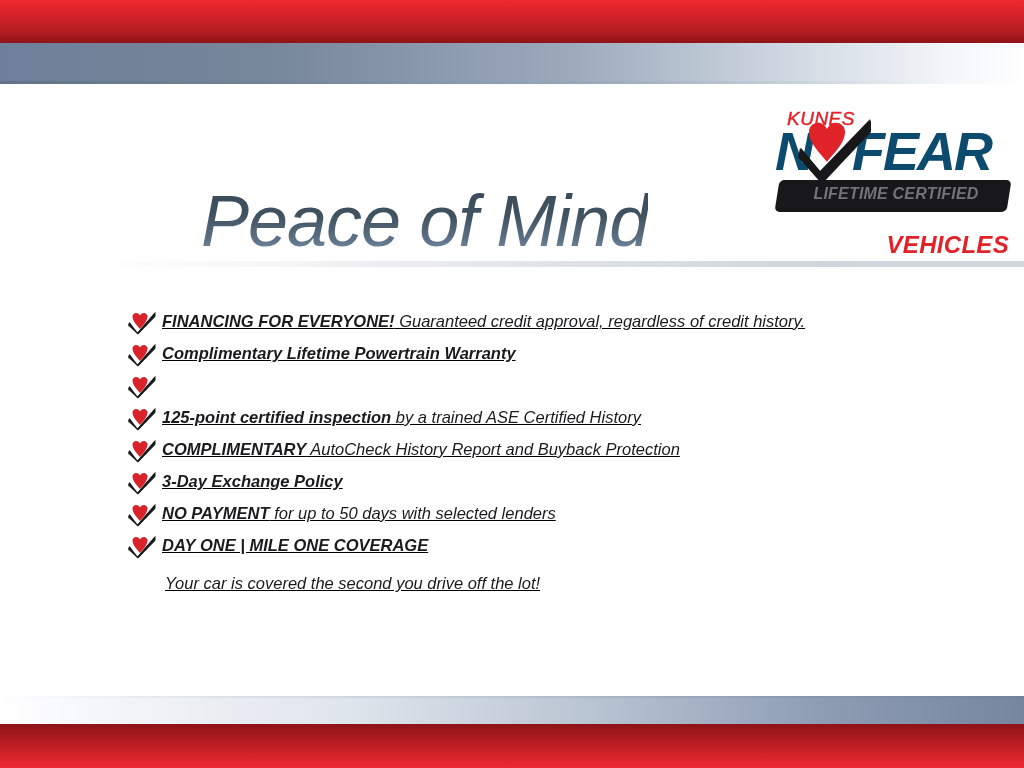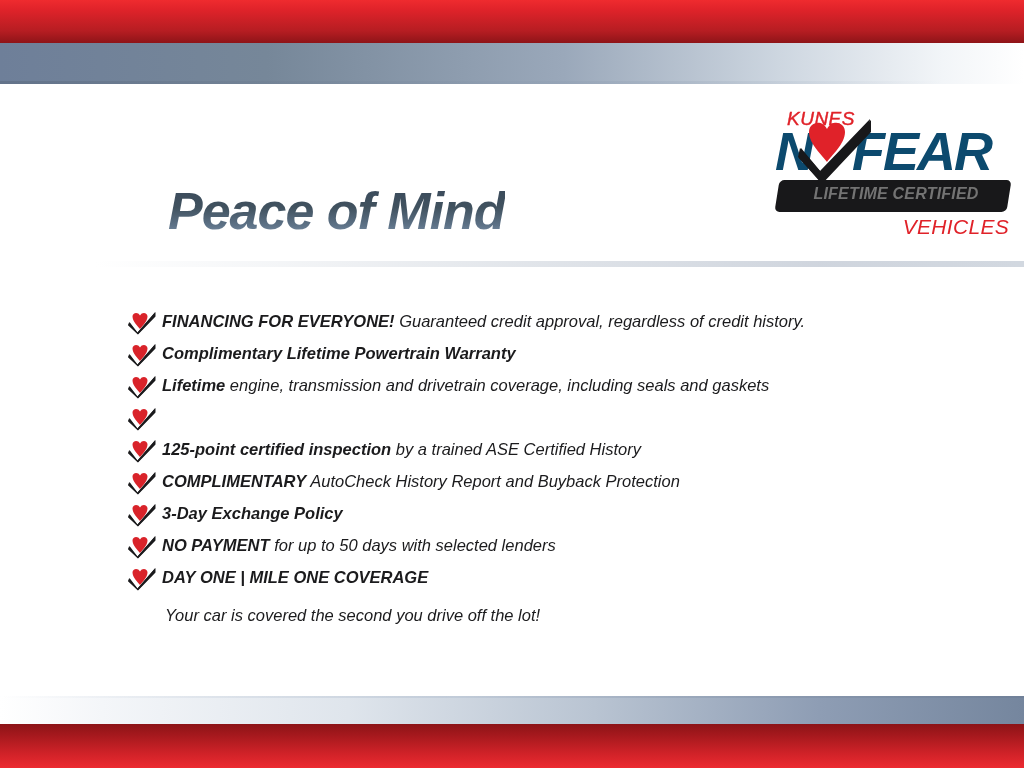--- a/index.html
+++ b/index.html
@@ -75,25 +75,25 @@
     letter-spacing: -0.5px;
     color: #5d7490;
     background: linear-gradient(to bottom, #6d84a0 0%, #5a7further 0%, #55708e 55%, #7d93ab 100%);
     -webkit-background-clip: text;
     background-clip: text;
     -webkit-text-fill-color: transparent;
     text-shadow: 0 1px 0 rgba(255,255,255,.6);
   }
   .headline .line2 {
     display: block;
-    margin-left: 30px;
+    margin-left: 63px;
     margin-top: 4px;
-    font-size: 52px;
-    font-style: italic;
-    font-weight: 700;
+    font-size: 72px;
+    font-style: italic;
+    font-weight: 400;
     letter-spacing: -1px;
     background: linear-gradient(to bottom, #3a4a5b 0%, #41525f 42%, #5e7388 78%, #8296ac 100%);
     -webkit-background-clip: text;
     background-clip: text;
     -webkit-text-fill-color: transparent;
   }
 
   .divider {
     position: absolute;
     left: 95px;
@@ -157,40 +157,41 @@
     text-align: center;
     font-size: 16px;
     font-weight: 700;
     font-style: italic;
     letter-spacing: 0.2px;
     color: #737373;
   }
   .logo .vehicles {
     position: absolute;
     right: 6px;
-    top: 107px;
-    font-size: 21px;
-    font-weight: 400;
+    top: 123px;
+    font-size: 24px;
+    font-weight: 700;
     font-style: italic;
     letter-spacing: 0.3px;
     color: #e02229;
   }
 
   
   .bullets {
     position: absolute;
     left: 128px;
     top: 310px;
     width: 800px;
   }
   .bullet {
     position: relative;
     min-height: 32px;
     padding-left: 34px;
     margin-bottom: 0px;
+    text-decoration: underline;
   }
   .bullet + .bullet { margin-top: 0px; }
   .bullet-icon {
     position: absolute;
     left: 0;
     top: 1px;
     width: 29px;
     height: 24px;
   }
   .bullet-text {
@@ -259,31 +260,20 @@
       <path d="M1.5 11 L9.5 21.5 L27.5 1 L27.5 5.5 L10 23.5 L0.5 14 Z" fill="#1b1b1d"></path>
       <path d="M4.5 5.5 C4.5 1.5, 10 0.5, 12 4.5 C14 0.5, 19.5 1.5, 19.5 5.5 C19.5 10.5, 13.8 15.5, 12 18 C10.2 15.5, 4.5 10.5, 4.5 5.5 Z" fill="#d9232a"></path>
       <path d="M1 11.5 L9.3 21.8 L27 1.2 L26.6 5.6 L9.8 23.2 L0 14.2 Z" fill="#1b1b1d"></path>
     </svg>
     <div class="bullet-text">
       <span class="b">Complimentary Lifetime Powertrain Warranty</span><span></span>
       
     </div>
   </div>
 
-  <div class="bullet">
-    <svg class="bullet-icon" viewBox="0 0 29 24">
-      <path d="M1.5 11 L9.5 21.5 L27.5 1 L27.5 5.5 L10 23.5 L0.5 14 Z" fill="#1b1b1d"></path>
-      <path d="M4.5 5.5 C4.5 1.5, 10 0.5, 12 4.5 C14 0.5, 19.5 1.5, 19.5 5.5 C19.5 10.5, 13.8 15.5, 12 18 C10.2 15.5, 4.5 10.5, 4.5 5.5 Z" fill="#d9232a"></path>
-      <path d="M1 11.5 L9.3 21.8 L27 1.2 L26.6 5.6 L9.8 23.2 L0 14.2 Z" fill="#1b1b1d"></path>
-    </svg>
-    <div class="bullet-text">
-      <span class="b">Lifetime</span><span> engine, transmission and drivetrain coverage, including seals and gaskets</span>
-      
-    </div>
-  </div>
 
   <div class="bullet">
     <svg class="bullet-icon" viewBox="0 0 29 24">
       <path d="M1.5 11 L9.5 21.5 L27.5 1 L27.5 5.5 L10 23.5 L0.5 14 Z" fill="#1b1b1d"></path>
       <path d="M4.5 5.5 C4.5 1.5, 10 0.5, 12 4.5 C14 0.5, 19.5 1.5, 19.5 5.5 C19.5 10.5, 13.8 15.5, 12 18 C10.2 15.5, 4.5 10.5, 4.5 5.5 Z" fill="#d9232a"></path>
       <path d="M1 11.5 L9.3 21.8 L27 1.2 L26.6 5.6 L9.8 23.2 L0 14.2 Z" fill="#1b1b1d"></path>
     </svg>
   </div>
 
   <div class="bullet">

